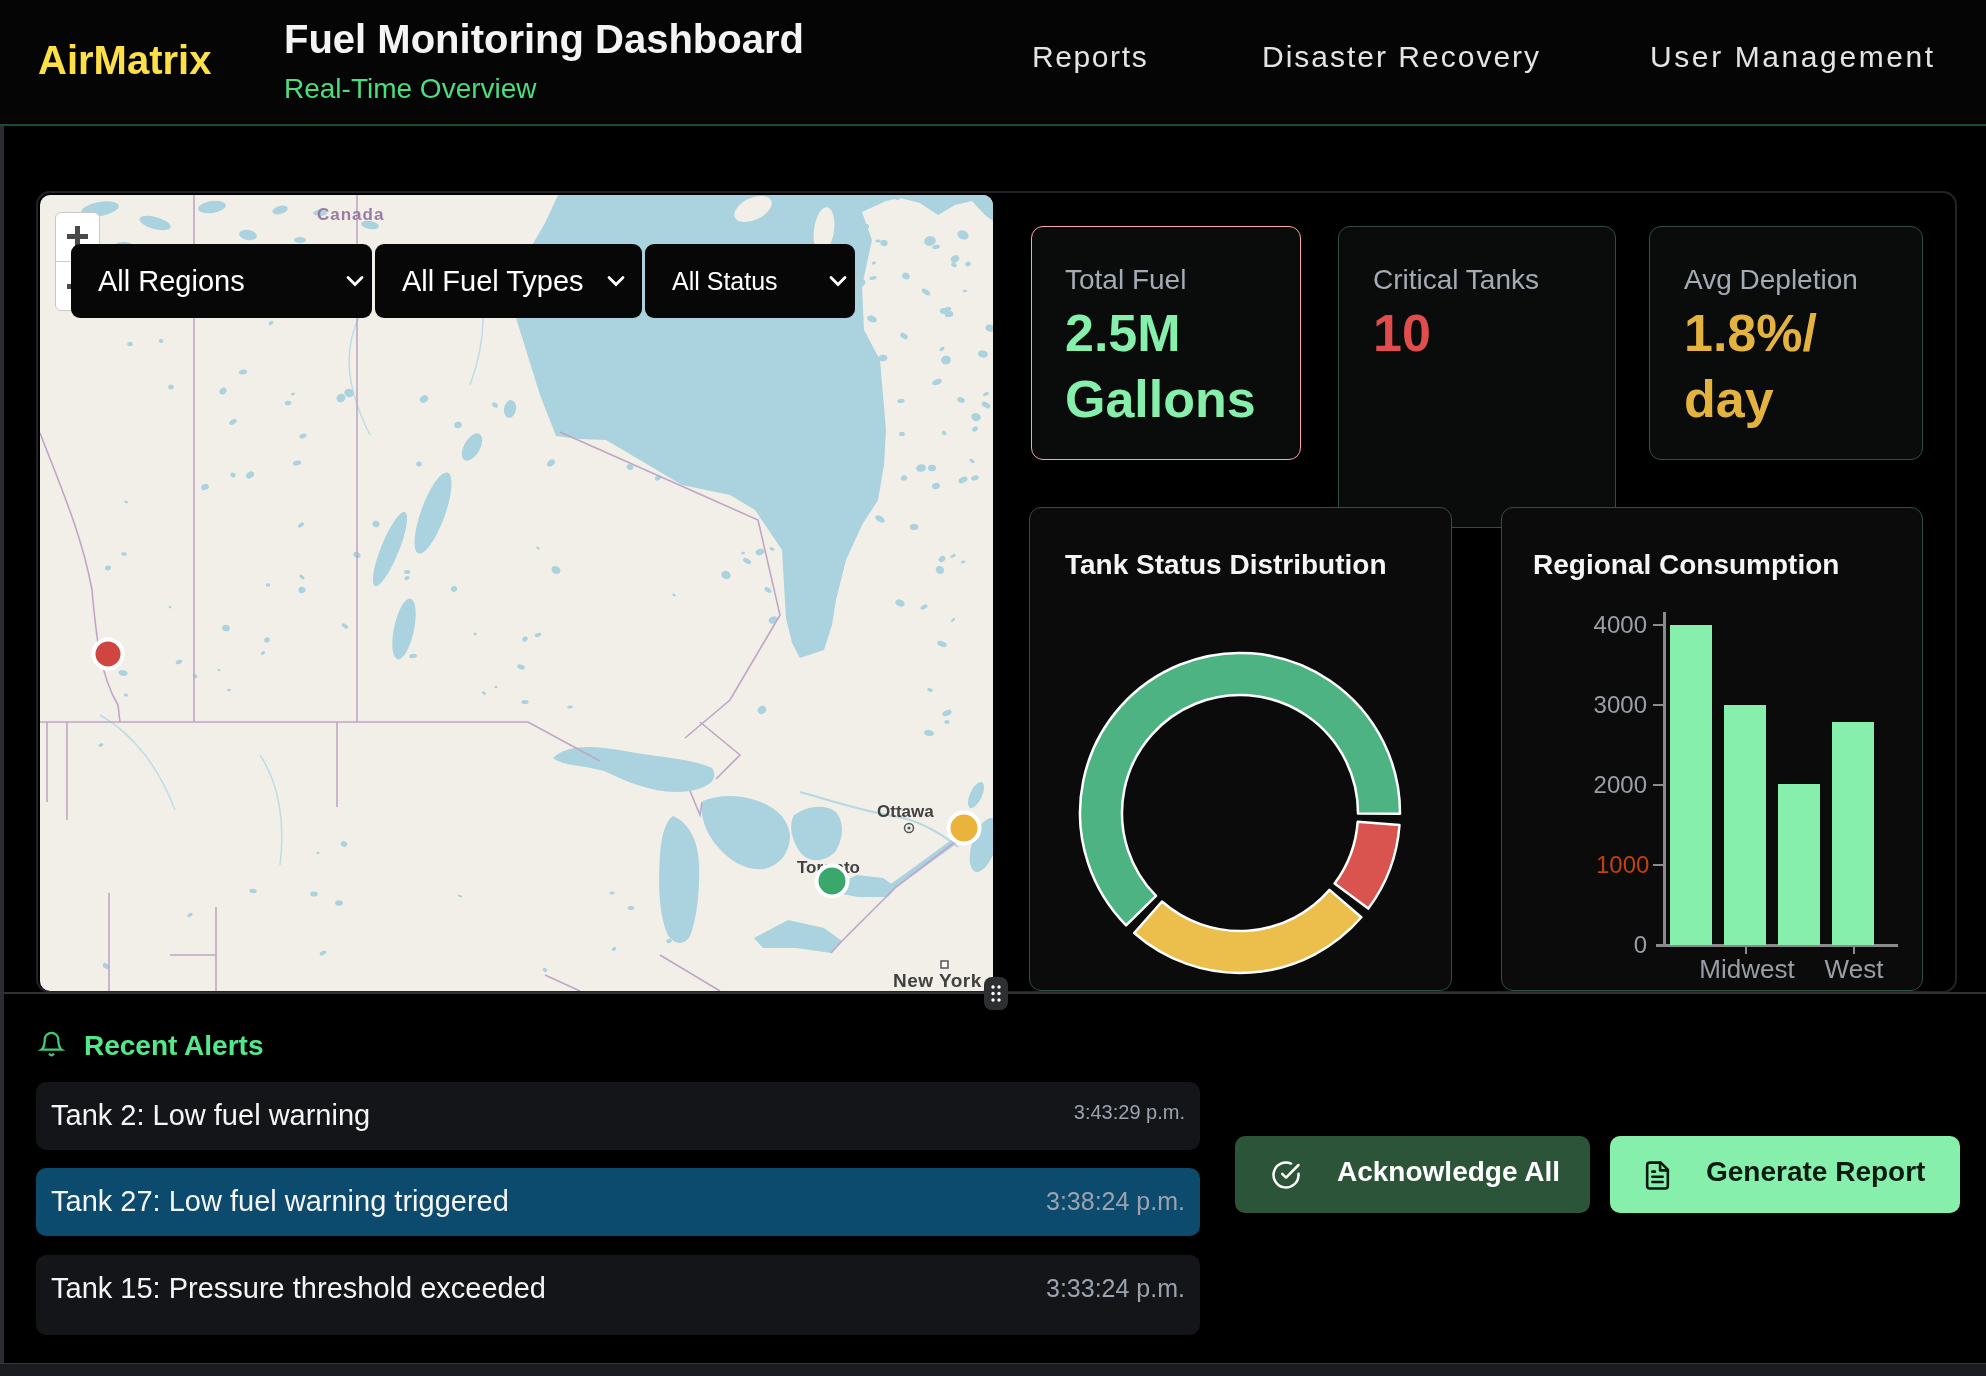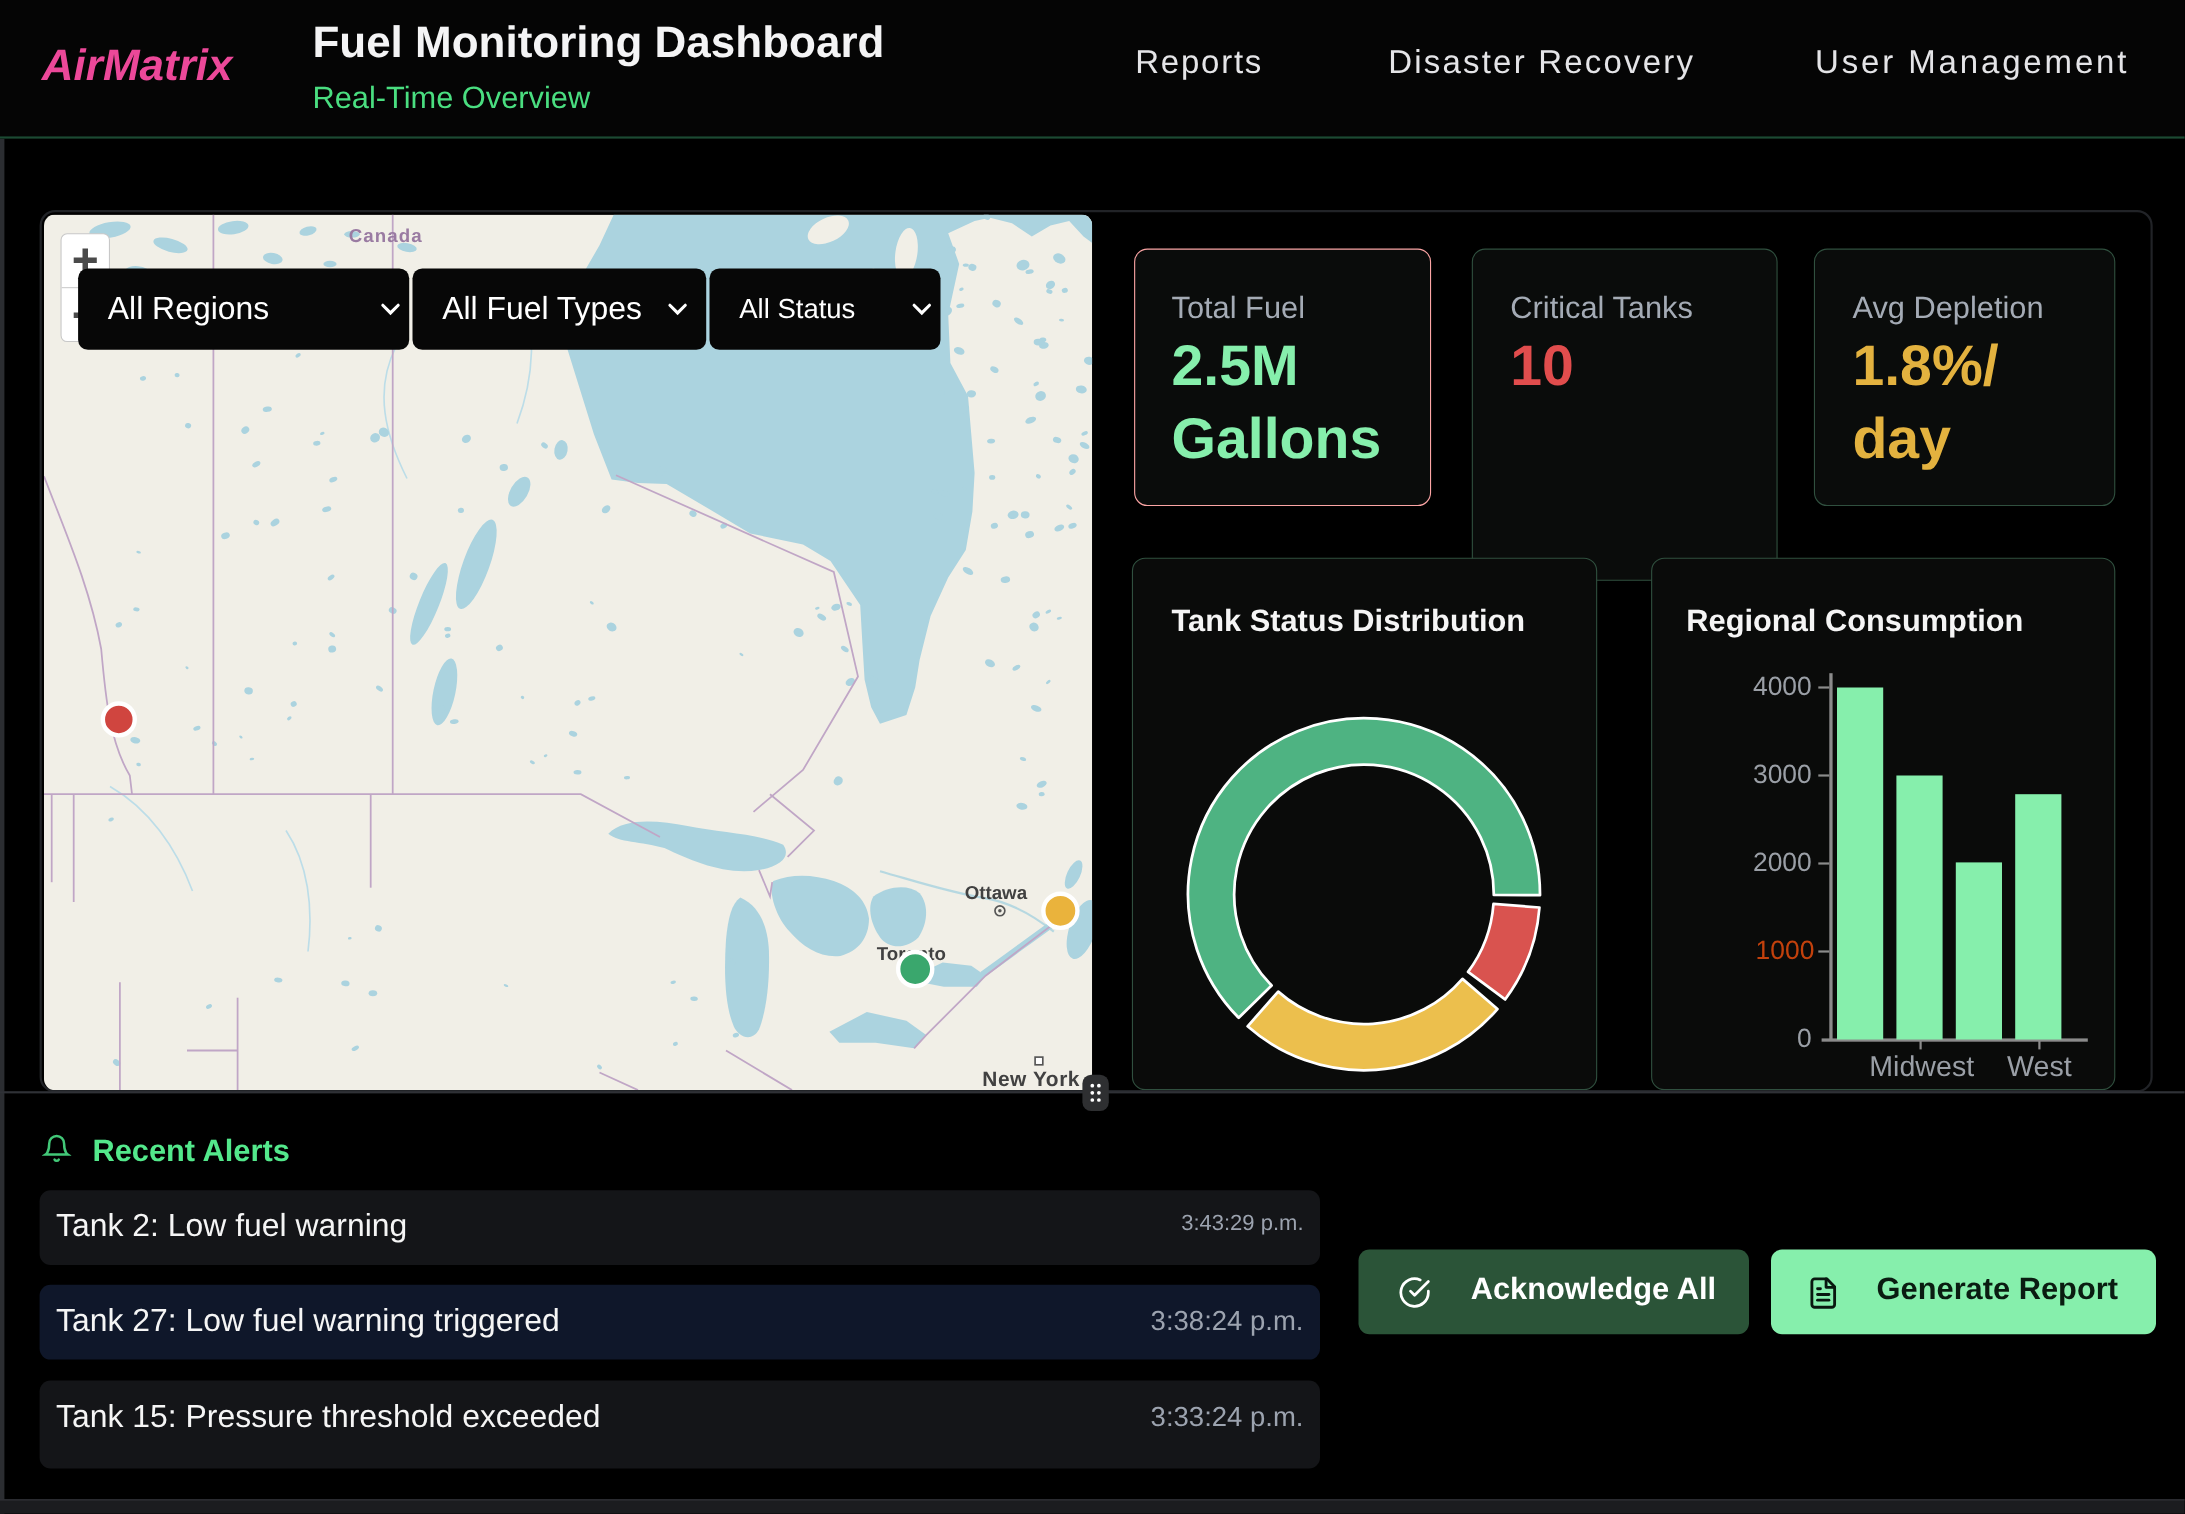--- a/index.html
+++ b/index.html
@@ -3,21 +3,21 @@
 <style>
 * { margin:0; padding:0; box-sizing:border-box; }
 html,body { width:1986px; height:1376px; background:#000; font-family:"Liberation Sans", sans-serif; overflow:hidden; }
 .abs { position:absolute; }
 </style></head>
 <body>
 
 <div class="abs" style="left:0;top:126px;width:4px;height:1250px;background:#2b2d31;"></div>
 
 <div class="abs" style="left:0;top:0;width:1986px;height:126px;background:#050505;border-bottom:2px solid #1c4a33;">
-  <div class="abs" style="left:38px;top:38px;font-size:40px;font-weight:bold;color:#ec4899;font-style:italic;">AirMatrix</div>
+  <div class="abs" style="left:38px;top:38px;font-size:40px;font-weight:bold;color:#fde047;">AirMatrix</div>
   <div class="abs" style="left:284px;top:17px;font-size:40px;font-weight:bold;color:#f4f4f5;">Fuel Monitoring Dashboard</div>
   <div class="abs" style="left:284px;top:73px;font-size:28px;color:#4ade80;">Real-Time Overview</div>
   <div class="abs" style="left:1032px;top:40px;font-size:30px;letter-spacing:1.6px;color:#e4e4e7;">Reports</div>
   <div class="abs" style="left:1262px;top:40px;font-size:30px;letter-spacing:2px;color:#e4e4e7;">Disaster Recovery</div>
   <div class="abs" style="left:1650px;top:40px;font-size:30px;letter-spacing:2.6px;color:#e4e4e7;">User Management</div>
 </div>
 
 <div class="abs" style="left:36px;top:191px;width:1921px;height:802px;border:2px solid #212327;border-radius:14px;background:#000;"></div>
 
 <div class="abs" style="left:40px;top:195px;width:953px;height:796px;border-radius:10px;overflow:hidden;"><svg width="953" height="796" viewBox="0 0 953 796">
@@ -320,21 +320,21 @@
 <svg class="abs" style="left:38px;top:1029px;" width="27" height="30" viewBox="0 0 24 24">
     <path d="M6 8a6 6 0 0 1 12 0c0 7 3 9 3 9H3s3-2 3-9" fill="none" stroke="#42c878" stroke-width="2"></path>
     <path d="M10.3 21a1.94 1.94 0 0 0 3.4 0" fill="none" stroke="#42c878" stroke-width="2" stroke-linecap="round"></path>
   </svg>
 <div class="abs" style="left:84px;top:1030px;font-size:28px;font-weight:bold;color:#53e88b;">Recent Alerts</div>
 
 <div class="abs" style="left:36px;top:1082px;width:1164px;height:68px;background:#141518;border-radius:10px;">
   <div class="abs" style="left:15px;top:17px;font-size:29px;color:#f5f5f5;">Tank 2: Low fuel warning</div>
   <div class="abs" style="right:15px;top:19px;font-size:20px;color:#9ca3af;">3:43:29 p.m.</div>
 </div>
-<div class="abs" style="left:36px;top:1168px;width:1164px;height:68px;background:#0f172a;border-radius:10px;">
+<div class="abs" style="left:36px;top:1168px;width:1164px;height:68px;background:#0c4a6e;border-radius:10px;">
   <div class="abs" style="left:15px;top:17px;font-size:29px;color:#f5f5f5;">Tank 27: Low fuel warning triggered</div>
   <div class="abs" style="right:15px;top:19px;font-size:25px;color:#9ca3af;">3:38:24 p.m.</div>
 </div>
 <div class="abs" style="left:36px;top:1255px;width:1164px;height:80px;background:#141518;border-radius:10px;">
   <div class="abs" style="left:15px;top:17px;font-size:29px;color:#f5f5f5;">Tank 15: Pressure threshold exceeded</div>
   <div class="abs" style="right:15px;top:19px;font-size:25px;color:#9ca3af;">3:33:24 p.m.</div>
 </div>
 
 <div class="abs" style="left:1235px;top:1136px;width:355px;height:77px;background:#2b5438;border-radius:10px;"></div>
 <svg class="abs" style="left:1271px;top:1160px;" width="30" height="30" viewBox="0 0 24 24" fill="none" stroke="#fff" stroke-width="2" stroke-linecap="round" stroke-linejoin="round">

